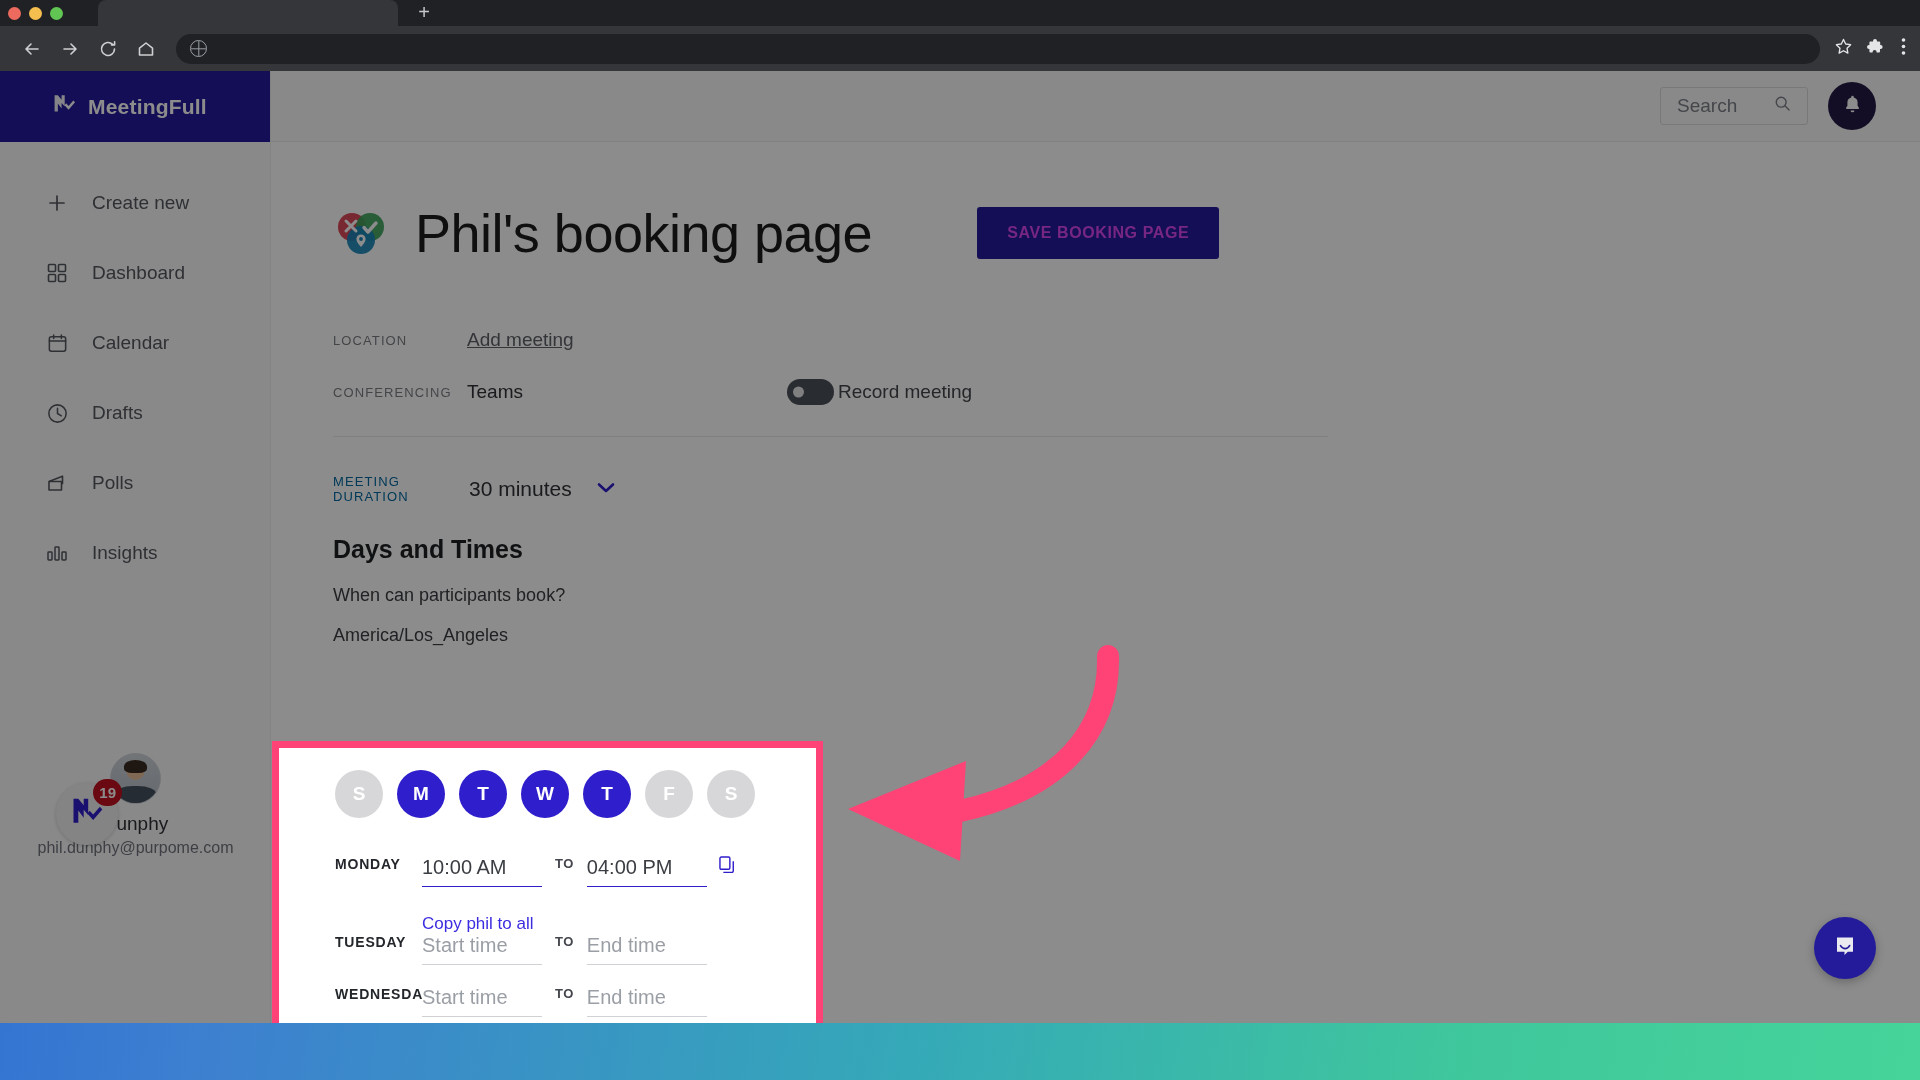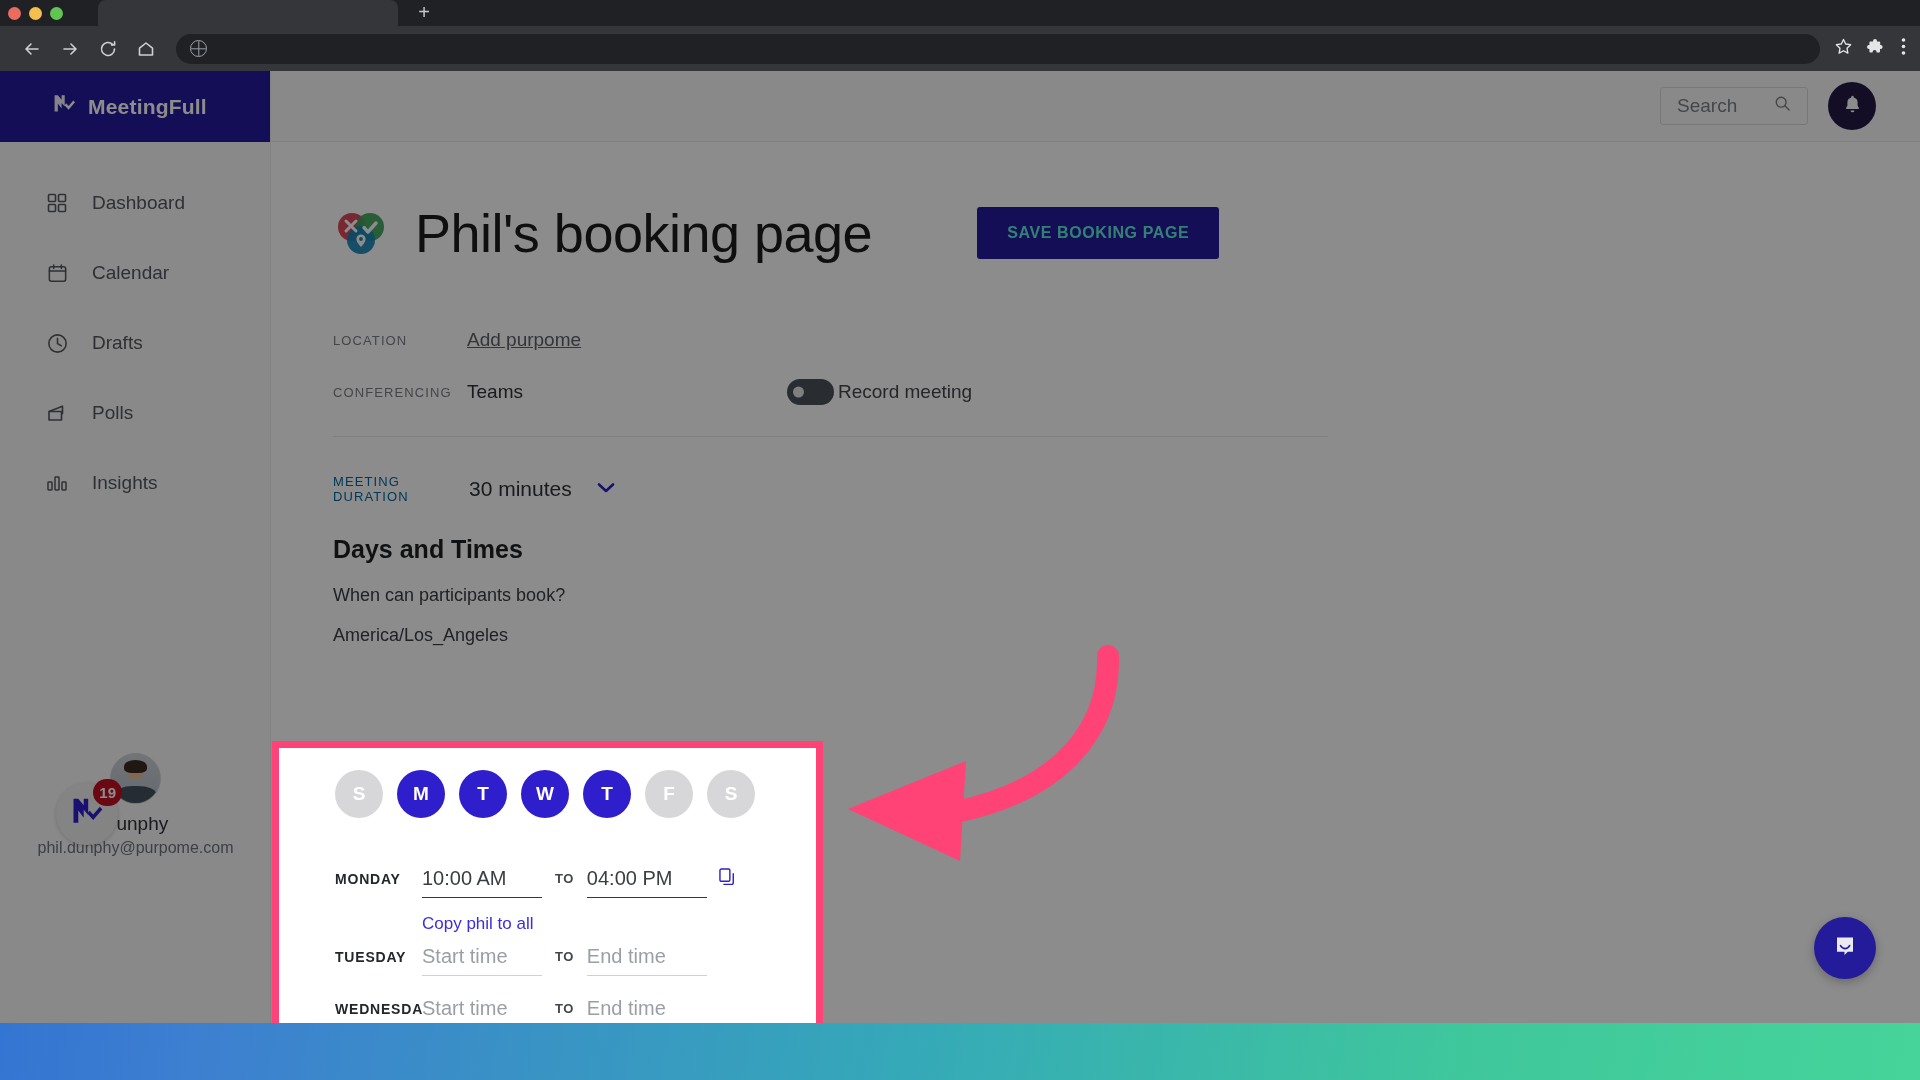--- a/index.html
+++ b/index.html
@@ -179,21 +179,21 @@
 
   
   .content { position: absolute; left: 271px; top: 71px; right: 0; bottom: 0; background: #fff; }
   .page { padding: 60px 0 0 62px; }
 
   .page-head { display: flex; align-items: center; gap: 0; }
   .page-emoji { width: 56px; height: 46px; position: relative; flex: none; margin-right: 26px; }
   .page-title { font-size: 54px; font-weight: 400; color: #1c1c1c; letter-spacing: -.5px; }
   .save-btn {
     margin-left: 105px;
-    background: #241b9b; color: #5eead4;
+    background: #241b9b; color: #d946ef;
     font-size: 16px; font-weight: 700; letter-spacing: .6px;
     padding: 17px 30px; border: none; border-radius: 3px;
     white-space: nowrap;
   }
 
   .meta-rows { margin-top: 50px; }
   .meta-row { display: flex; align-items: center; height: 52px; }
   .meta-label {
     width: 134px; flex: none;
     font-size: 13px; letter-spacing: 1.1px; color: #7b7f86; font-weight: 400;
@@ -238,21 +238,21 @@
   .daycircles { display: flex; gap: 14px; padding-left: 56px; }
   .day-c {
     width: 48px; height: 48px; border-radius: 50%;
     display: flex; align-items: center; justify-content: center;
     color: #fff; font-size: 19px; font-weight: 700;
   }
   .day-on { background: #2f1ecb; }
   .day-off { background: #d7d7d9; }
 
   .time-rows { padding-left: 56px; margin-top: 38px; }
-  .time-row { display: flex; align-items: center; height: 52px; }
+  .time-row { display: flex; align-items: flex-start; height: 52px; }
   .trow-label {
     width: 87px; flex: none;
     font-size: 14px; font-weight: 700; letter-spacing: .8px; color: #23262b;
     padding-bottom: 6px; white-space: nowrap; overflow: hidden;
   }
   .tinput {
     width: 120px; border-bottom: 1.5px solid #cfd1d5;
     font-size: 20px; color: #3a3d42; padding-bottom: 7px;
   }
   .tinput.active { border-bottom-color: #2f1ecb; }
@@ -370,20 +370,28 @@
         <span>
           <svg width="25" height="25" viewBox="0 0 24 24" fill="#ffffff">
               <path d="M2.5 3.2h3.1l3.6 4.3V3.2h3V14l-3-3.5v5.3L5.6 11v7.6H2.5z" opacity=".95"></path>
               <path d="M13.6 10.9l2.3 2.5 4.6-5.3 1.6 1.8-6.2 7.1-3.9-4.3z"></path>
             </svg>
         </span>
         <span class="brand-name">MeetingFull</span>
       </div>
 
       <div class="nav">
+        <div class="nav-item">
+          <span class="ico">
+            <svg width="24" height="24" viewBox="0 0 24 24" fill="none" stroke="#54585f" stroke-width="1.7" stroke-linecap="round">
+                <path d="M12 5v14M5 12h14"></path>
+              </svg>
+          </span>
+          <span>Create new</span>
+        </div>
         <div class="nav-item">
           <span class="ico">
             <svg width="22" height="22" viewBox="0 0 22 22" fill="none" stroke="#54585f" stroke-width="1.6">
                 <rect x="2.5" y="2.5" width="7" height="7" rx="1"></rect>
                 <rect x="12.5" y="2.5" width="7" height="7" rx="1"></rect>
                 <rect x="2.5" y="12.5" width="7" height="7" rx="1"></rect>
                 <rect x="12.5" y="12.5" width="7" height="7" rx="1"></rect>
               </svg>
           </span>
           <span>Dashboard</span>
@@ -459,21 +467,21 @@
               <circle cx="28" cy="29" r="1.9" fill="#1786b8"></circle>
             </svg>
           </span>
           <span class="page-title">Phil's booking page</span>
           <button class="save-btn">SAVE BOOKING PAGE</button>
         </div>
 
         <div class="meta-rows">
           <div class="meta-row">
             <span class="meta-label">LOCATION</span>
-            <a class="meta-link">Add purpome</a>
+            <a class="meta-link">Add meeting</a>
           </div>
           <div class="meta-row">
             <span class="meta-label">CONFERENCING</span>
             <span class="meta-value">Teams</span>
             <span class="toggle-group">
               <span class="toggle">
                   <span class="knob"></span>
                 </span>
               <span class="toggle-label">Record meeting</span>
             </span>

